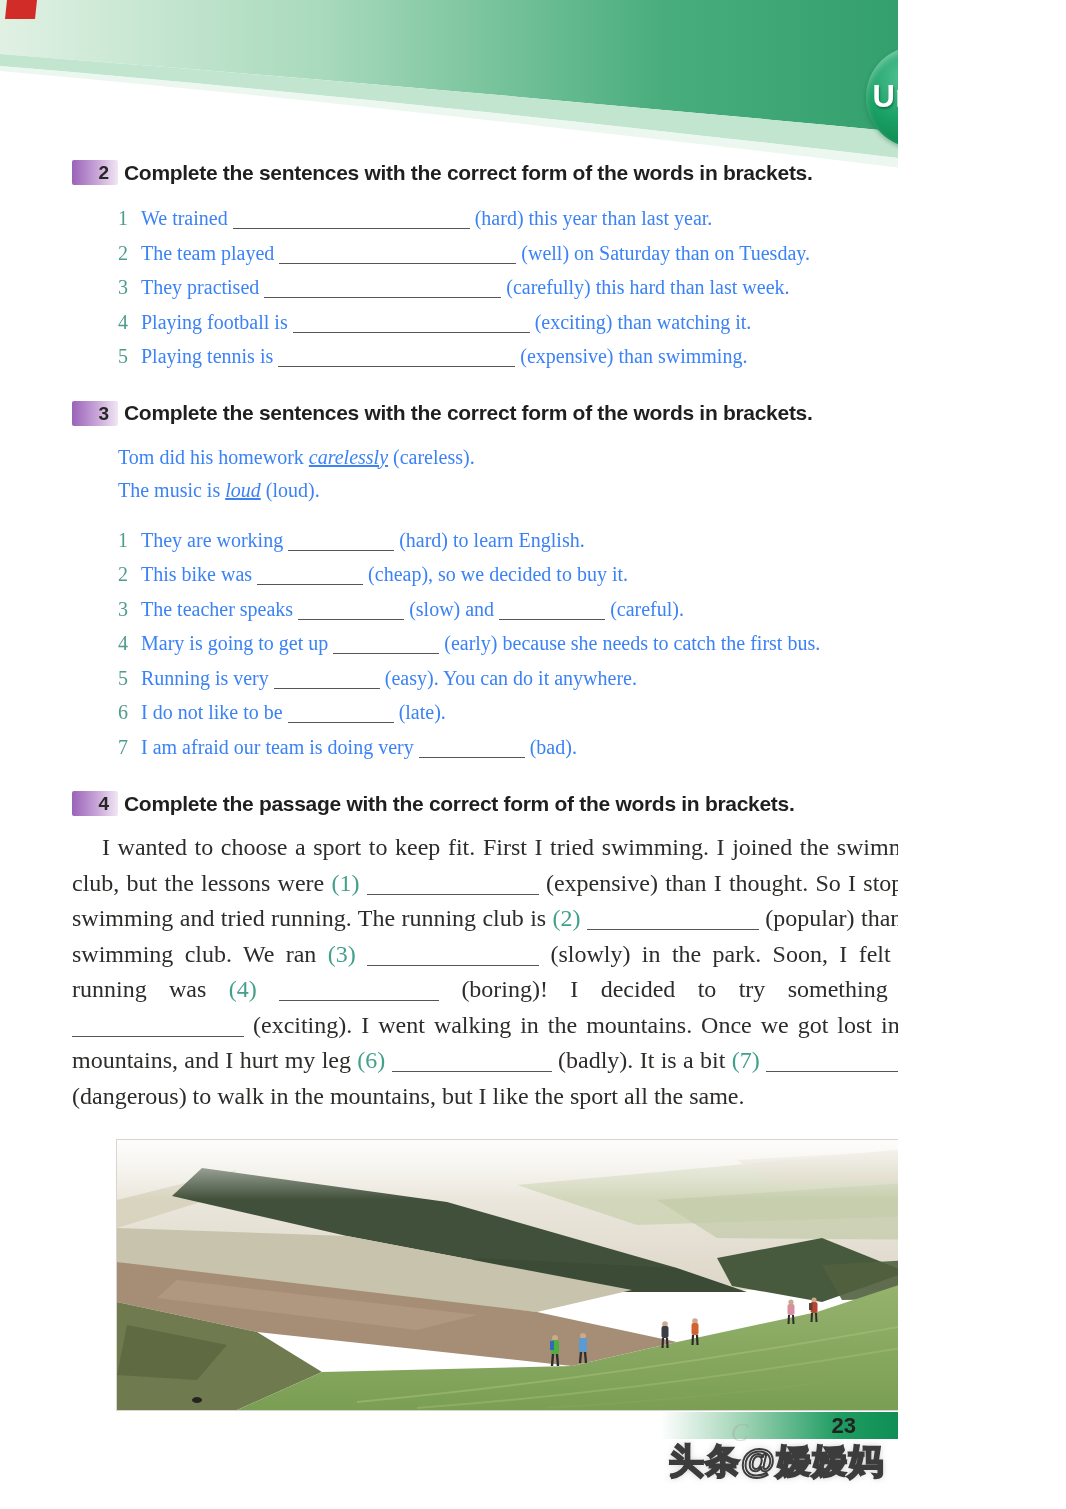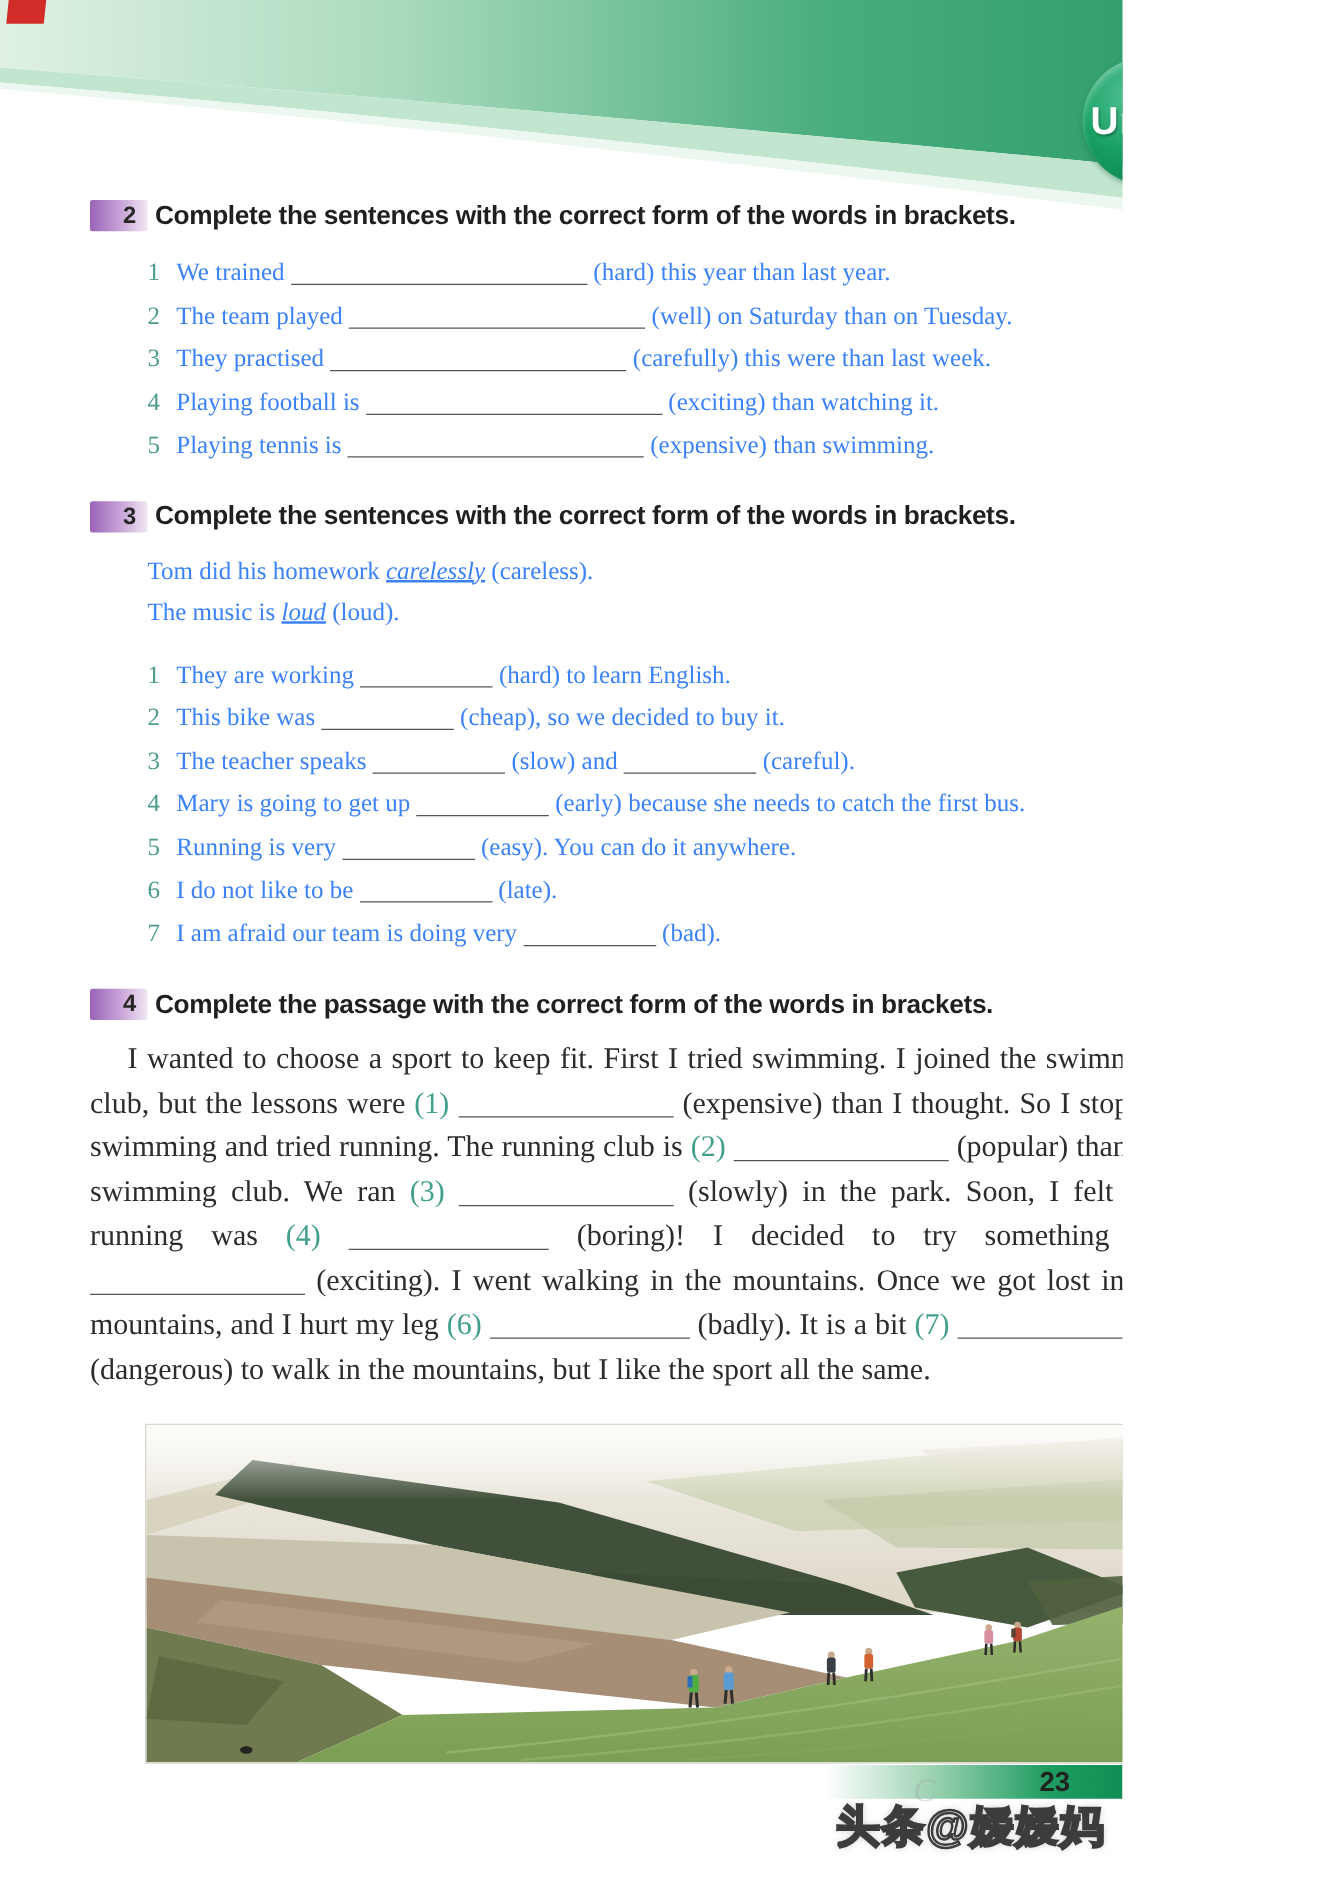--- a/index.html
+++ b/index.html
@@ -127,21 +127,21 @@
           <div class="item">
             <span class="item-num">1</span>
             <span class="item-text"><span>We trained </span><span class="blank" style="width: 237px;"></span><span> (hard) this year than last year.</span></span>
           </div>
           <div class="item">
             <span class="item-num">2</span>
             <span class="item-text"><span>The team played </span><span class="blank" style="width: 237px;"></span><span> (well) on Saturday than on Tuesday.</span></span>
           </div>
           <div class="item">
             <span class="item-num">3</span>
-            <span class="item-text"><span>They practised </span><span class="blank" style="width: 237px;"></span><span> (carefully) this were than last week.</span></span>
+            <span class="item-text"><span>They practised </span><span class="blank" style="width: 237px;"></span><span> (carefully) this hard than last week.</span></span>
           </div>
           <div class="item">
             <span class="item-num">4</span>
             <span class="item-text"><span>Playing football is </span><span class="blank" style="width: 237px;"></span><span> (exciting) than watching it.</span></span>
           </div>
           <div class="item">
             <span class="item-num">5</span>
             <span class="item-text"><span>Playing tennis is </span><span class="blank" style="width: 237px;"></span><span> (expensive) than swimming.</span></span>
           </div>
         </div>

